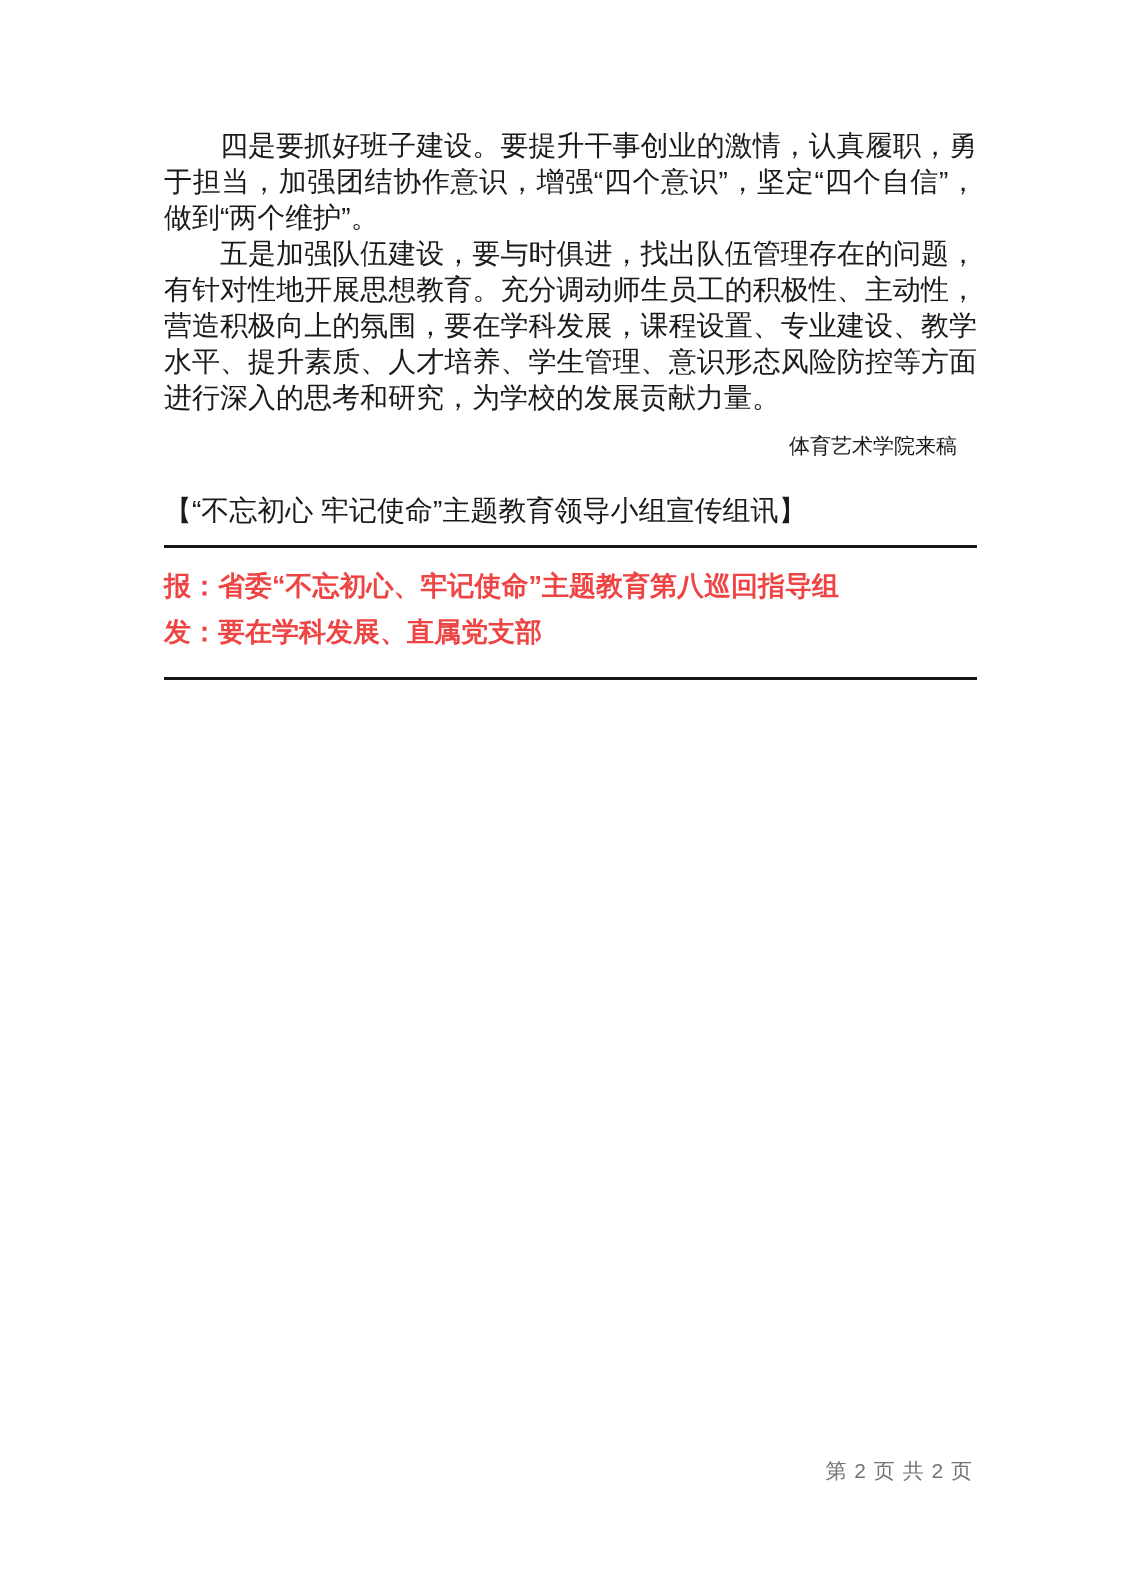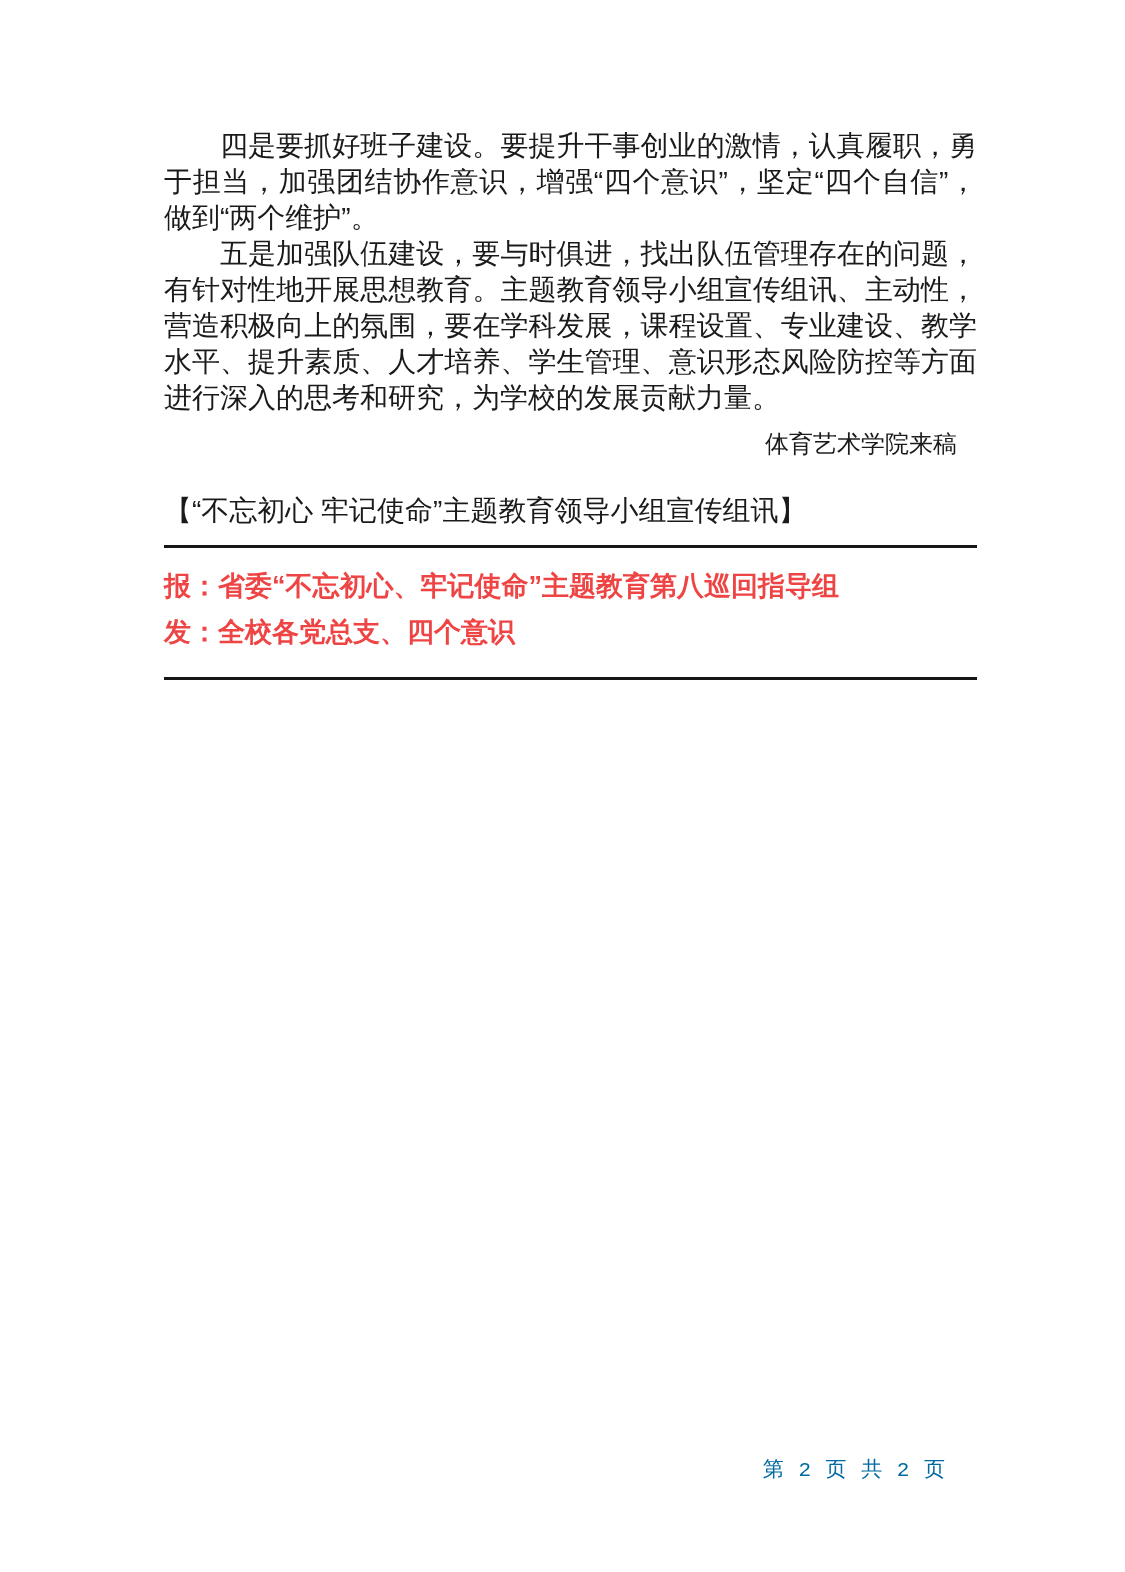--- a/index.html
+++ b/index.html
@@ -26,25 +26,24 @@
     margin: 0;
     font-size: 28px;
     line-height: 36px;
     text-align: justify;
     text-indent: 56px;
     word-break: break-all;
     color: #1a1a1a;
   }
   .attribution {
     margin: 12px 20px 0 0;
-    font-size: 24px;
+    font-size: 21px;
     line-height: 36px;
     text-align: right;
     color: #1a1a1a;
-    font-family: Liberation Mono, monospace;
   }
   .bulletin {
     margin: 29px 0 0 0;
     font-size: 28px;
     line-height: 36px;
     text-align: left;
     color: #1a1a1a;
     white-space: nowrap;
   }
   hr.rule {
@@ -60,46 +59,46 @@
     font-size: 27px;
     line-height: 46px;
     font-weight: bold;
     color: #ef4444;
     text-align: left;
   }
   .dispatch-first { margin-top: 15px; }
   .page-footer {
     position: absolute;
     top: 1458px;
-    right: 179px;
+    right: 152px;
     font-size: 21px;
     line-height: 26px;
-    font-family: Liberation Mono, monospace;
-    color: #0369a1;
+    font-family: Liberation Sans, sans-serif;
+    color: #737373;
     letter-spacing: 1px;
   }
 </style>
 </head>
 <body>
 
 <div class="page">
   <div class="content">
 
     <p class="para">四是要抓好班子建设。要提升干事创业的激情，认真履职，勇于担当，加强团结协作意识，增强“四个意识”，坚定“四个自信”，做到“两个维护”。</p>
 
-    <p class="para">五是加强队伍建设，要与时俱进，找出队伍管理存在的问题，有针对性地开展思想教育。主题教育领导小组宣传组讯、主动性，营造积极向上的氛围，要在学科发展，课程设置、专业建设、教学水平、提升素质、人才培养、学生管理、意识形态风险防控等方面进行深入的思考和研究，为学校的发展贡献力量。</p>
+    <p class="para">五是加强队伍建设，要与时俱进，找出队伍管理存在的问题，有针对性地开展思想教育。充分调动师生员工的积极性、主动性，营造积极向上的氛围，要在学科发展，课程设置、专业建设、教学水平、提升素质、人才培养、学生管理、意识形态风险防控等方面进行深入的思考和研究，为学校的发展贡献力量。</p>
 
     <p class="attribution">体育艺术学院来稿</p>
 
     <p class="bulletin">【“不忘初心 牢记使命”主题教育领导小组宣传组讯】</p>
 
     <hr class="rule rule-top">
 
     <p class="dispatch dispatch-first">报：省委“不忘初心、牢记使命”主题教育第八巡回指导组</p>
 
-    <p class="dispatch">发：全校各党总支、四个意识</p>
+    <p class="dispatch">发：要在学科发展、直属党支部</p>
 
     <hr class="rule rule-bottom">
 
   </div>
 
   <div class="page-footer">第 2 页 共 2 页</div>
 </div>
 
 </body></html>

